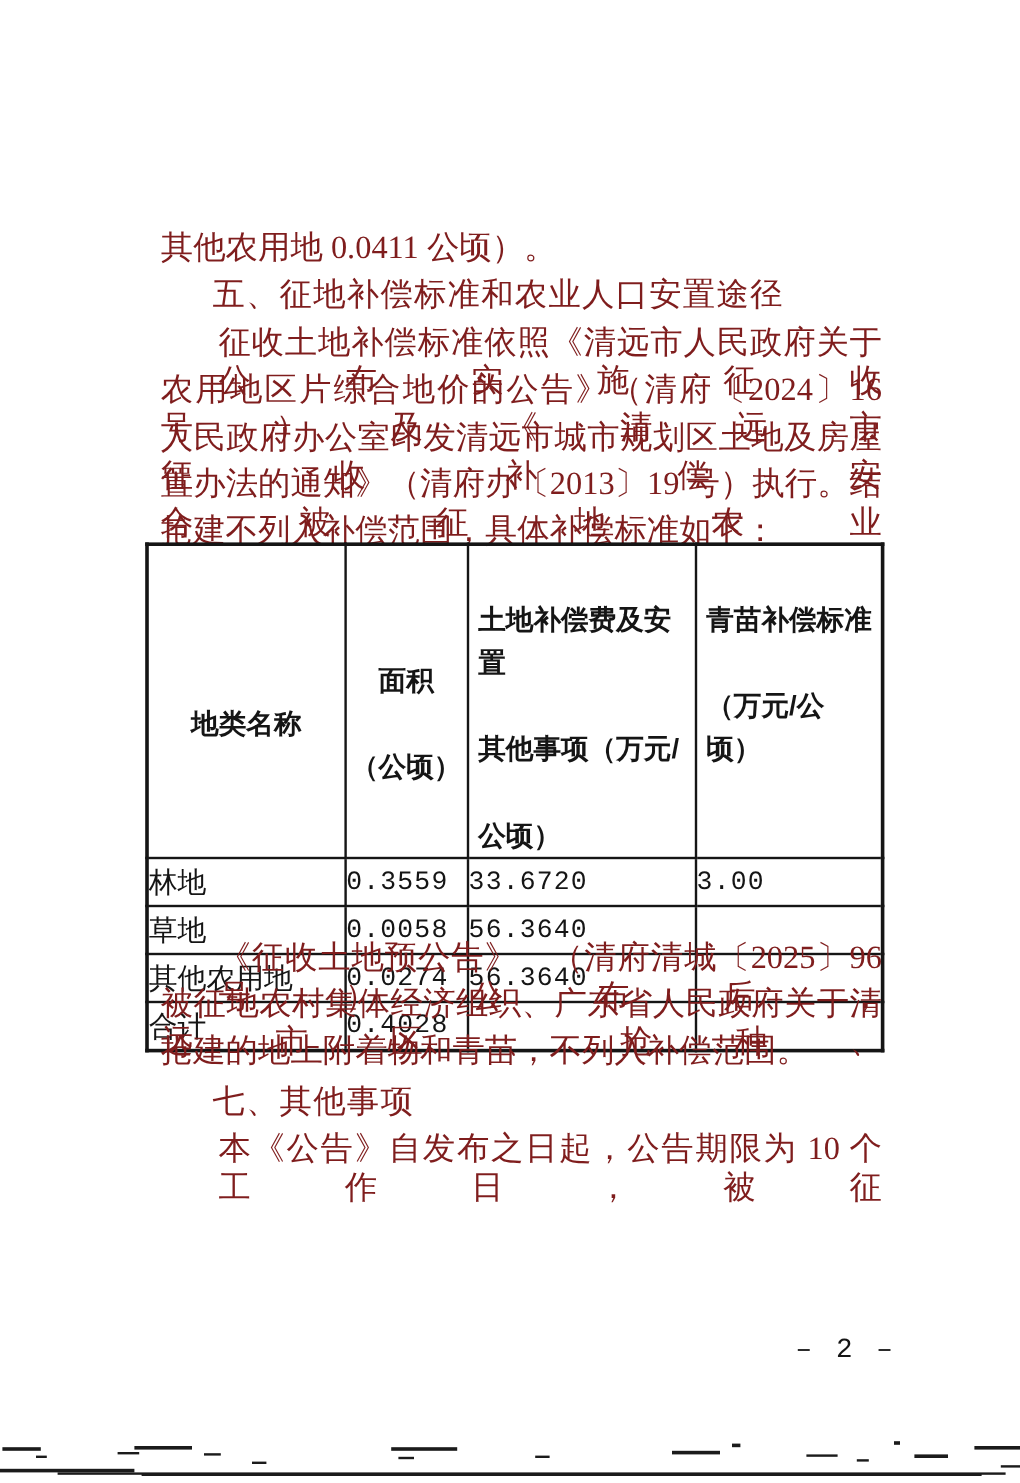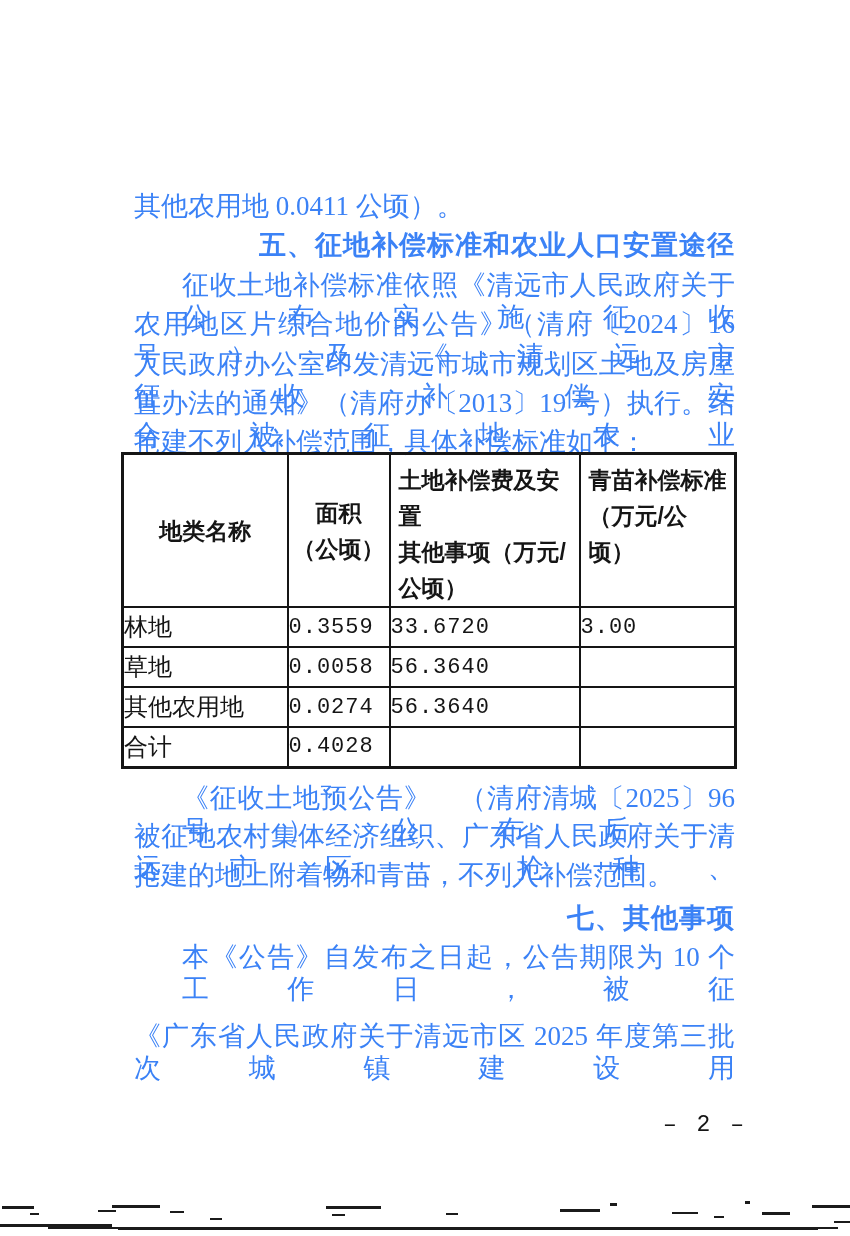--- a/index.html
+++ b/index.html
@@ -15,34 +15,33 @@
     font-family: "Liberation Serif", "DejaVu Serif", serif;
   }
   .doc-line {
     position: absolute;
     left: 134px;
     width: 601px;
     height: 34px;
     font-size: 27px;
     line-height: 32px;
     white-space: nowrap;
-    color: #3b82f6;
+    color: #7f1d1d;
   }
   .doc-line.justify {
     white-space: normal;
     text-align: justify;
     text-align-last: justify;
   }
   .doc-line.first-indent { padding-left: 48px; }
   .doc-line.heading {
     padding-left: 43px;
     font-family: "Liberation Sans", "DejaVu Sans", sans-serif;
-    font-weight: 700;
+    font-weight: 400;
     letter-spacing: 1px;
-    text-align: right;
   }
   table.comp-table {
     position: absolute;
     left: 121px;
     top: 452px;
     width: 613px;
     border-collapse: collapse;
     table-layout: fixed;
     border: 3px solid #151515;
   }
@@ -59,21 +58,21 @@
     font-size: 23px;
     line-height: 36px;
     vertical-align: middle;
     text-align: center;
   }
   .comp-table th.h-left {
     text-align: left;
     vertical-align: top;
     padding: 7px 4px 0 8px;
   }
-  .comp-table th .hline { display: block; }
+  .comp-table th .hline { display: block; margin-top: 36px; }
   .comp-table td {
     font-size: 24px;
     text-align: left;
     vertical-align: middle;
   }
   .comp-table td.num {
     font-family: "Liberation Mono", "DejaVu Sans Mono", monospace;
     font-size: 22px;
     letter-spacing: 1px;
   }
@@ -163,21 +162,20 @@
         <td class="num"></td>
       </tr>
     </tbody>
   </table>
 
   <div class="doc-line justify first-indent" style="top:782px">《征收土地预公告》　（清府清城〔2025〕96 号）公布后，</div>
   <div class="doc-line justify" style="top:820px">被征地农村集体经济组织、广东省人民政府关于清远市区、抢种、</div>
   <div class="doc-line heading" style="top:902px">七、其他事项</div>
   <div class="doc-line" style="top:859px">抢建的地上附着物和青苗，不列入补偿范围。</div>
   <div class="doc-line justify first-indent" style="top:941px">本《公告》自发布之日起，公告期限为 10 个工作日，被征</div>
-  <div class="doc-line justify" style="top:1020px">《广东省人民政府关于清远市区 2025 年度第三批次城镇建设用</div>
 
   <div class="page-number">– 2 –</div>
 
   <div class="artifact" style="left:0;top:1224px;width:112px;height:3px"></div>
   <div class="artifact" style="left:48px;top:1227px;width:790px;height:2px"></div>
   <div class="artifact" style="left:118px;top:1228px;width:700px;height:2px"></div>
   <div class="artifact" style="left:834px;top:1221px;width:16px;height:2px"></div>
   <div class="artifact" style="left:2px;top:1206px;width:32px;height:3px"></div>
   <div class="artifact" style="left:30px;top:1213px;width:9px;height:2px"></div>
   <div class="artifact" style="left:98px;top:1210px;width:18px;height:2px"></div>

